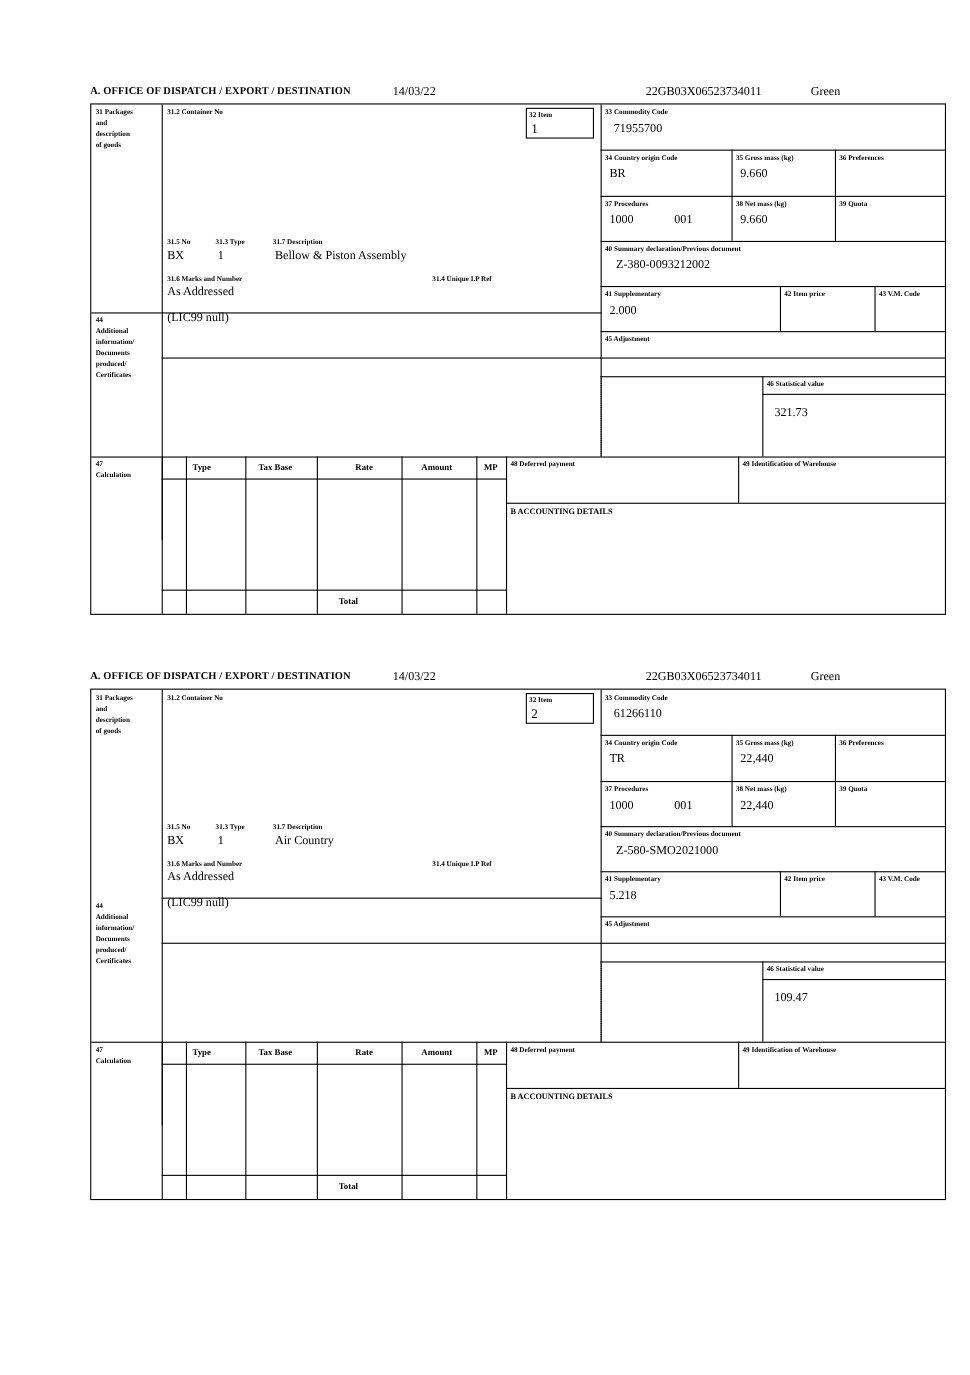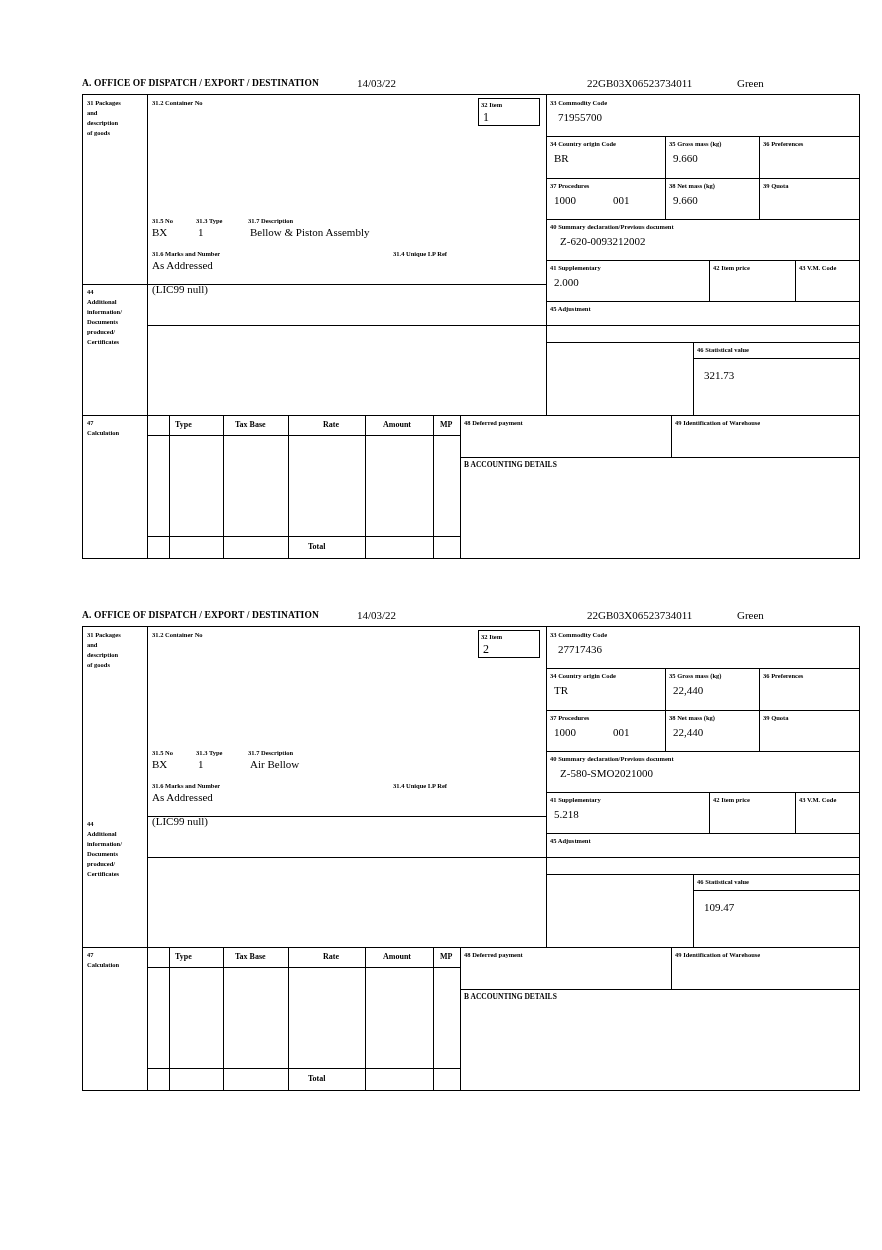--- a/index.html
+++ b/index.html
@@ -106,21 +106,21 @@
       <div class="lbl" style="left:467px;top:87px;">37 Procedures</div>
       <div class="val" style="left:471px;top:99px;">1000</div>
       <div class="val" style="left:530px;top:99px;">001</div>
       <div class="lbl" style="left:586px;top:87px;">38 Net mass (kg)</div>
       <div class="val" style="left:590px;top:99px;">9.660</div>
       <div class="lbl" style="left:680px;top:87px;">39 Quota</div>
       <div class="val" style="left:684px;top:99px;"></div>
 
       <div class="hline" style="left:463px;top:165px;width:313px;"></div>
       <div class="lbl" style="left:467px;top:128px;">40 Summary declaration/Previous document</div>
-      <div class="val" style="left:477px;top:140px;">Z-620-0093212002</div>
+      <div class="val" style="left:477px;top:140px;">Z-380-0093212002</div>
 
       <div class="hline" style="left:463px;top:206px;width:313px;"></div>
       <div class="vline" style="left:626px;top:165px;height:41px;"></div>
       <div class="vline" style="left:712px;top:165px;height:41px;"></div>
       <div class="lbl" style="left:467px;top:169px;">41 Supplementary</div>
       <div class="val" style="left:471px;top:181px;">2.000</div>
       <div class="lbl" style="left:630px;top:169px;">42 Item price</div>
       <div class="val" style="left:634px;top:181px;"></div>
       <div class="lbl" style="left:716px;top:169px;">43 V.M. Code</div>
       <div class="val" style="left:720px;top:181px;"></div>
@@ -193,38 +193,38 @@
       <div class="smalltab" style="left:395px;top:3px;width:62px;height:28px;">
         <div class="lbl" style="left:2px;top:2px;">32 Item</div>
         <div class="val" style="left:4px;top:11px;font-size:12px;">2</div>
       </div>
 
       <div class="lbl" style="left:69px;top:122px;">31.5 No</div>
       <div class="lbl" style="left:113px;top:122px;">31.3 Type</div>
       <div class="lbl" style="left:165px;top:122px;">31.7 Description</div>
       <div class="val" style="left:69px;top:131px;">BX</div>
       <div class="val" style="left:115px;top:131px;">1</div>
-      <div class="val" style="left:167px;top:131px;">Air Bellow</div>
+      <div class="val" style="left:167px;top:131px;">Air Country</div>
 
       <div class="lbl" style="left:69px;top:155px;">31.6 Marks and Number</div>
       <div class="lbl" style="left:310px;top:155px;">31.4 Unique I.P Ref</div>
       <div class="val" style="left:69px;top:164px;">As Addressed</div>
       <div class="val" style="left:400px;top:164px;"></div>
 
       <div class="lbl" style="left:4px;top:193px;">44</div>
       <div class="lbl" style="left:4px;top:203px;">Additional</div>
       <div class="lbl" style="left:4px;top:213px;">information/</div>
       <div class="lbl" style="left:4px;top:223px;">Documents</div>
       <div class="lbl" style="left:4px;top:233px;">produced/</div>
       <div class="lbl" style="left:4px;top:243px;">Certificates</div>
       <div class="val" style="left:69px;top:188px;">(LIC99 null)</div>
 
       <div class="hline" style="left:463px;top:41px;width:313px;"></div>
       <div class="lbl" style="left:467px;top:4px;">33 Commodity Code</div>
-      <div class="val" style="left:475px;top:16px;">27717436</div>
+      <div class="val" style="left:475px;top:16px;">61266110</div>
 
       <div class="hline" style="left:463px;top:83px;width:313px;"></div>
       <div class="vline" style="left:582px;top:41px;height:83px;"></div>
       <div class="vline" style="left:676px;top:41px;height:83px;"></div>
       <div class="lbl" style="left:467px;top:45px;">34 Country origin Code</div>
       <div class="val" style="left:471px;top:57px;">TR</div>
       <div class="lbl" style="left:586px;top:45px;">35 Gross mass (kg)</div>
       <div class="val" style="left:590px;top:57px;">22,440</div>
       <div class="lbl" style="left:680px;top:45px;">36 Preferences</div>
       <div class="val" style="left:684px;top:57px;"></div>

